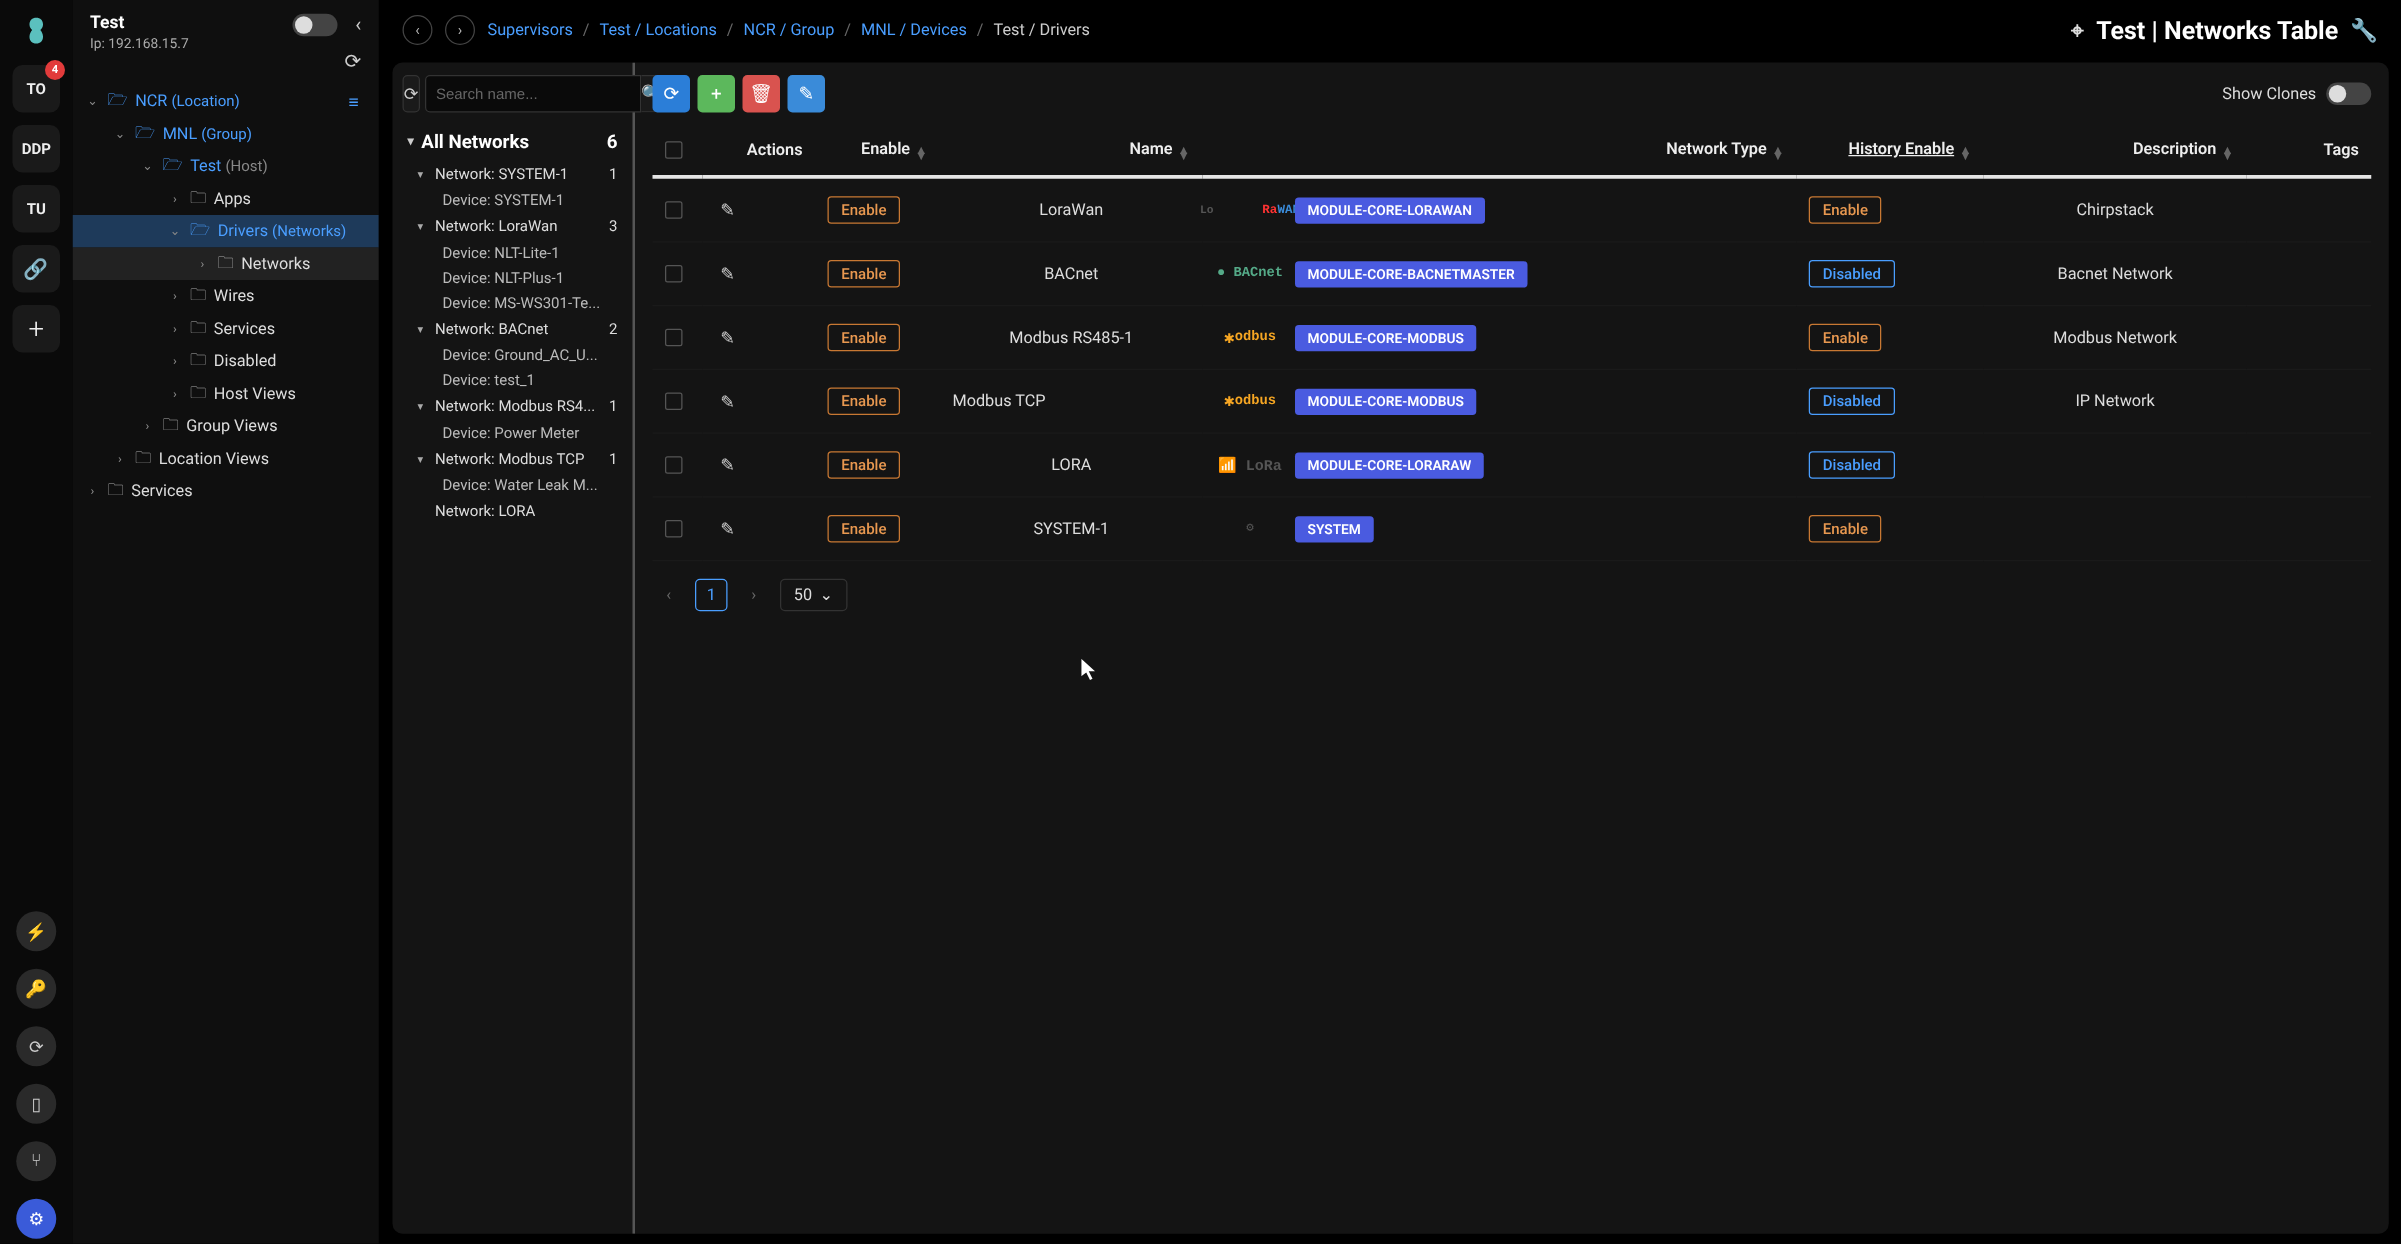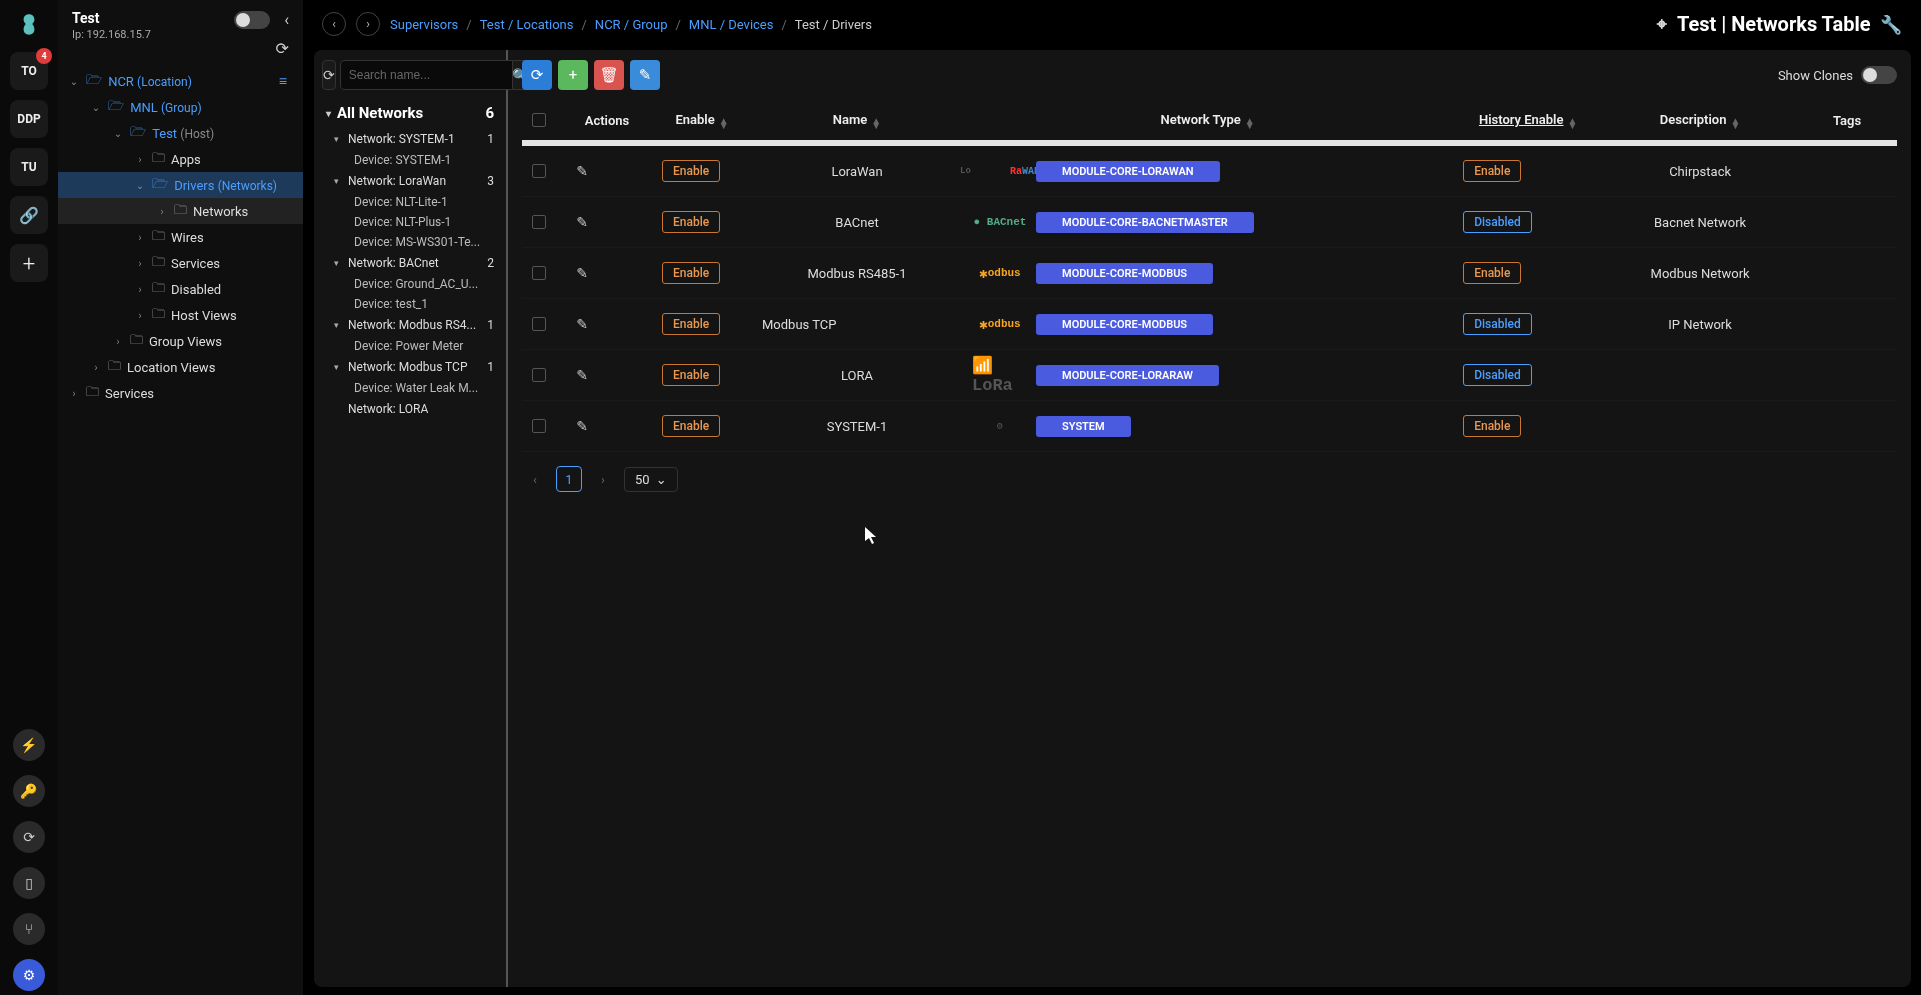--- a/index.html
+++ b/index.html
@@ -166,39 +166,39 @@
 .tb-btn.blue{background:#2b7ed8;}
 .tb-btn.green{background:#5cb85c;}
 .tb-btn.red{background:#d9534f;}
 .tb-btn.lblue{background:#3a8bd9;}
 .toolbar .search-input { width:390px;margin-left:4px;border-radius:4px; }
 .toolbar-spacer{flex:1;}
 .show-clones { display:flex;align-items:center;gap:8px;color:#ddd;font-size:13px; }
 
 table { width:100%;border-collapse:collapse; }
 thead th {
-  text-align:center;padding:12px 10px;color:#eee;font-weight:600;font-size:13px;
-  border-bottom:6px solid #e5e5e5;
+  text-align:right;padding:12px 10px;color:#eee;font-weight:600;font-size:13px;
+  border-bottom:3px solid #e5e5e5;
 }
 .sort { color:#666;font-size:10px;margin-left:4px;display:inline-flex;flex-direction:column;line-height:5px; }
 tbody td { padding:14px 10px;color:#ddd;font-size:13px;border-bottom:1px solid #1a1a1a;vertical-align:middle; }
 .chk { width:14px;height:14px;border:1px solid #555;border-radius:2px;background:transparent;cursor:pointer; }
 .act-ico { color:#ccc;font-size:14px;cursor:pointer;display:inline-flex;align-items:center;justify-content:center;width:20px;height:20px; }
 .pill {
   display:inline-block;padding:3px 10px;border-radius:3px;font-size:12px;font-weight:500;cursor:pointer;
 }
 .pill.enable{border:1px solid #c87833;color:#e89850;background:transparent;}
 .pill.disable{border:1px solid #4a9eff;color:#4a9eff;background:transparent;}
 .net-type-cell { display:flex;align-items:center;gap:8px; }
 .net-logo {
   width:56px;height:22px;display:flex;align-items:center;justify-content:center;
   font-size:10px;font-weight:700;color:#f6a623;font-family:Liberation Mono, monospace;
 }
 .mod-badge {
-  display:inline-block;padding:4px 26px;background:#4a5be0;color:#fff;
+  display:inline-block;padding:4px 10px;background:#4a5be0;color:#fff;
   font-size:11px;font-weight:600;border-radius:3px;
 }
 .pager { display:flex;align-items:center;gap:8px;margin-top:14px; }
 .pg-btn {
   width:26px;height:26px;display:flex;align-items:center;justify-content:center;
   color:#666;cursor:pointer;border-radius:4px;
 }
 .pg-num {
   width:26px;height:26px;border:1px solid #4a9eff;color:#4a9eff;border-radius:4px;
   display:flex;align-items:center;justify-content:center;cursor:pointer;
@@ -575,21 +575,21 @@
             <tr>
               <td>
                 <div class="chk"></div>
               </td>
               <td><span class="act-ico">✎</span></td>
               <td><span class="pill enable">Enable</span></td>
               <td style="text-align:center;"><span>LORA</span></td>
               <td>
                 <div class="net-type-cell">
                   <div class="net-logo">
-                    <span style="color:#555;font-size:17px;">📶 LoRa</span>
+                    <span style="color:#555;font-size:12px;">📶 LoRa</span>
                   </div>
                   <span class="mod-badge">MODULE-CORE-LORARAW</span>
                 </div>
               </td>
               <td><span class="pill disable">Disabled</span></td>
               <td style="text-align:center;"><span></span></td>
               <td></td>
             </tr>
             <tr>
               <td>

